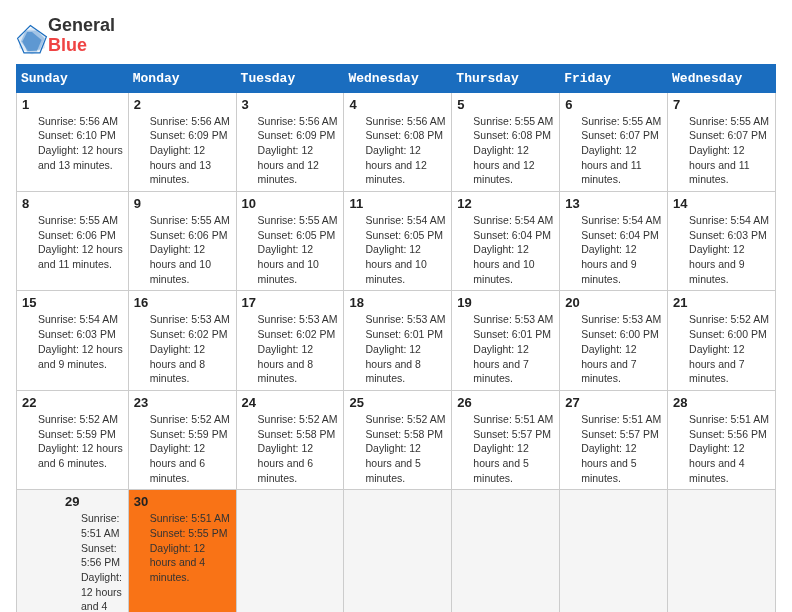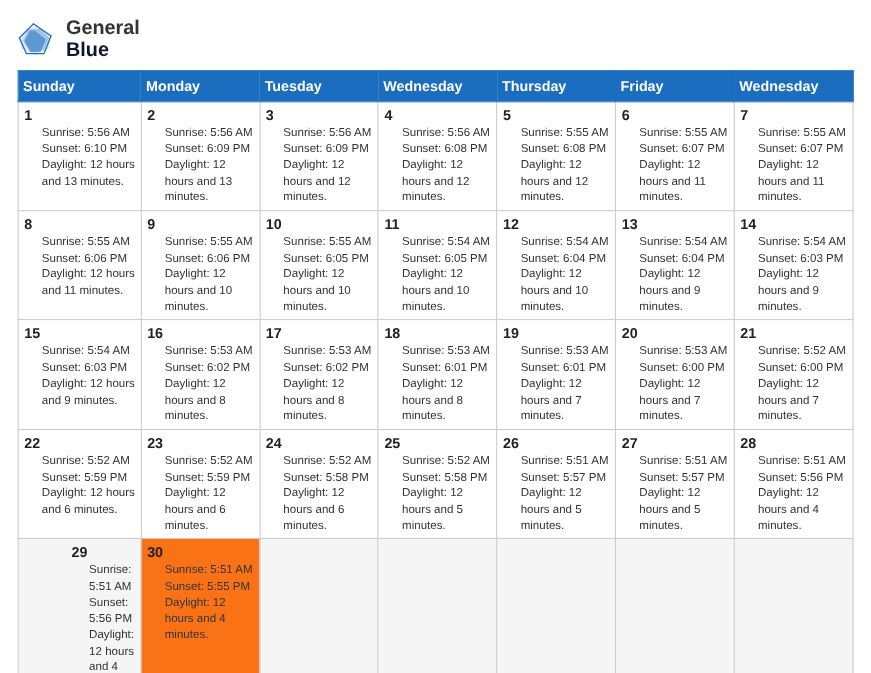--- a/index.html
+++ b/index.html
@@ -11,30 +11,30 @@
       padding: 16px;
     }
     .header {
       display: flex;
       justify-content: space-between;
       align-items: flex-start;
       margin-bottom: 8px;
     }
     .logo {
       display: flex;
-      align-items: center;
-      gap: 12px;
+      align-items: flex-end;
+      gap: 0;
     }
     .logo-text {
       font-size: 18px;
       font-weight: bold;
       line-height: 1.1;
     }
     .logo-general { color: #333; }
-    .logo-blue { color: #0f172a; }
+    .logo-blue { color: #ef4444; }
     .logo-icon {
       width: 32px;
       height: 32px;
     }
     .title-block {
       text-align: right;
     }
     .month-title {
       font-size: 32px;
       font-weight: bold;
@@ -50,20 +50,21 @@
       font-size: 11px;
     }
     .calendar th {
       background: #1a6dbf;
       color: #fff;
       padding: 6px 4px;
       font-size: 13px;
       font-weight: bold;
       text-align: left;
       border: 1px solid #1a6dbf;
+      font-family: Liberation Mono, monospace;
     }
     .calendar td {
       border: 1px solid #ccc;
       padding: 4px 5px;
       vertical-align: top;
       width: 107px;
       min-height: 80px;
       background: #fff;
     }
     .calendar tr:last-child td {

